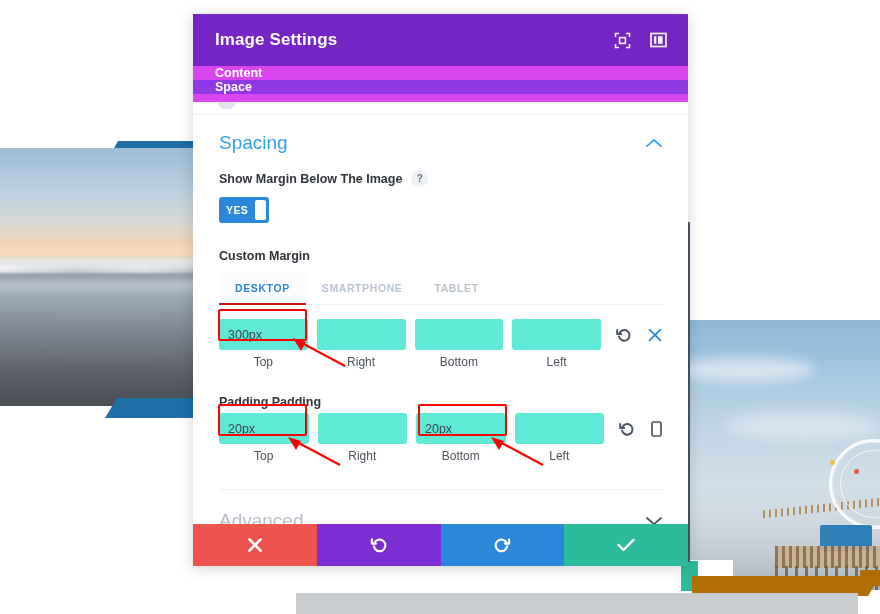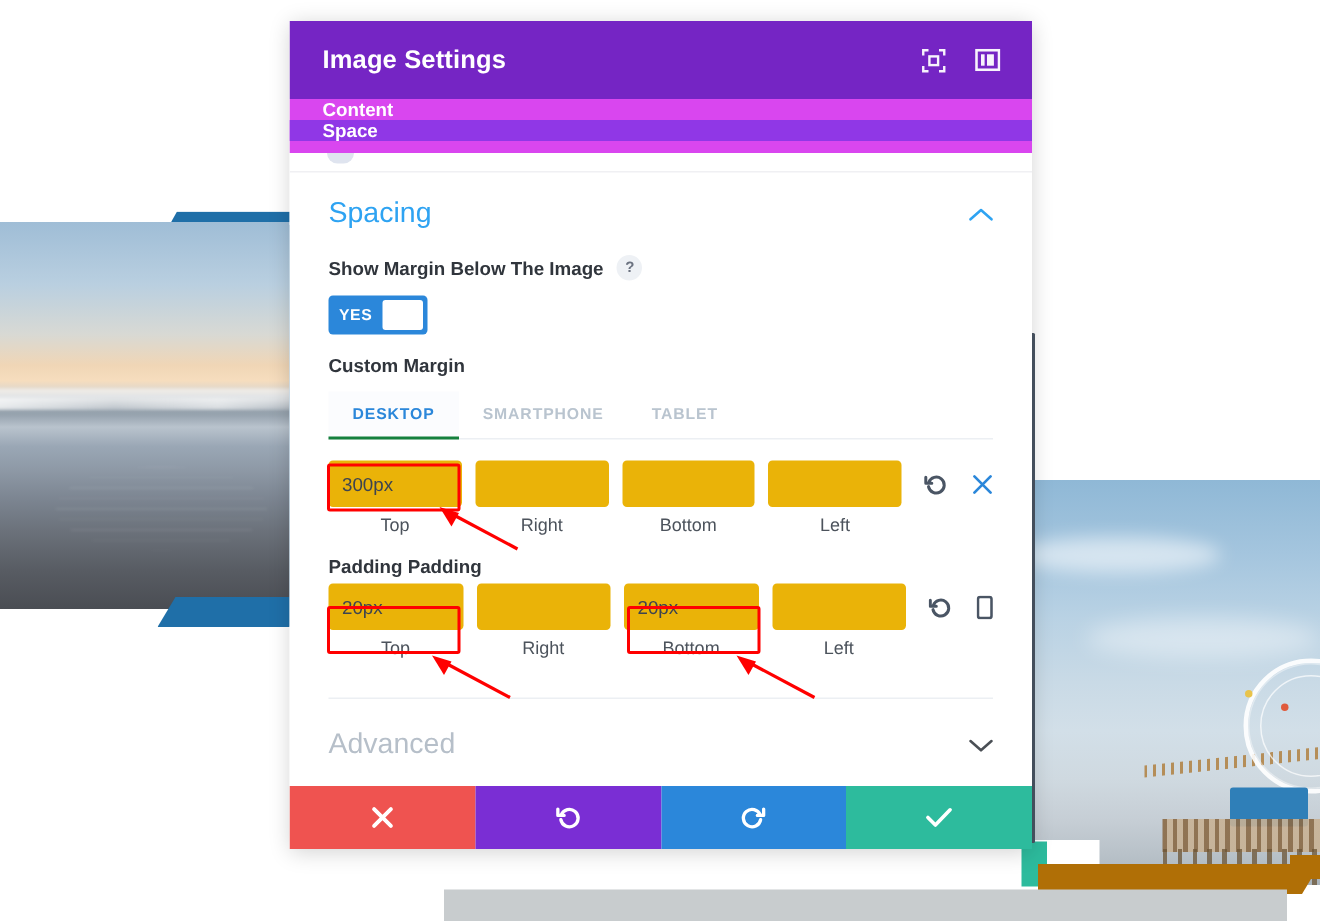--- a/index.html
+++ b/index.html
@@ -297,81 +297,81 @@
   .help-dot {
     width: 17px; height: 17px; border-radius: 50%;
     background: #eef1f5; color: #6b7280;
     font-size: 10px; font-weight: bold;
     display: flex; align-items: center; justify-content: center;
     cursor: pointer;
   }
 
   .toggle {
     margin-top: 10px;
-    width: 66px; height: 26px;
+    width: 50px; height: 26px;
     background: #2b87da;
     border-radius: 3px;
     display: flex; align-items: center;
     padding: 0;
     cursor: pointer;
   }
   .toggle-label {
     color: #ffffff; font-size: 10.5px; font-weight: bold;
     padding: 0 7px;
     letter-spacing: .4px;
   }
   .toggle-knob {
     width: 27px; height: 20px; background: #ffffff;
     border-radius: 2px; margin-right: 3px;
   }
 
   .sub-label {
     font-size: 12.5px;
     color: #30353c;
     font-weight: bold;
-    margin-top: 14px;
+    margin-top: 26px;
   }
 
   .device-tabs {
     display: flex;
     margin-top: 10px;
     border-bottom: 1px solid #eceff3;
   }
   .device-tab {
     font-size: 10.5px;
     font-weight: bold;
     letter-spacing: .6px;
     color: #b9c4cf;
     padding: 9px 16px 9px 16px;
     cursor: pointer;
   }
   .device-tab.active {
     color: #2b87da;
     background: #fbfcfe;
-    border-bottom: 2px solid #15803d;
+    border-bottom: 2px solid #b91c1c;
     margin-bottom: -1px;
   }
 
   .quad-row {
     display: flex;
     align-items: flex-start;
     padding-top: 14px;
     gap: 0;
   }
   .quad-cell {
     width: 101px;
     margin-right: 9px;
     display: flex;
     flex-direction: column;
     align-items: center;
   }
   .quad-input {
     width: 100%;
     height: 31px;
-    background: #eab308;
+    background: #5eead4;
     border: none;
     border-radius: 3px;
     font-family: "Liberation Sans", sans-serif;
     font-size: 12.5px;
     color: #3d4450;
     padding: 0 9px;
     box-sizing: border-box;
     outline: none;
   }
   .quad-cap {

